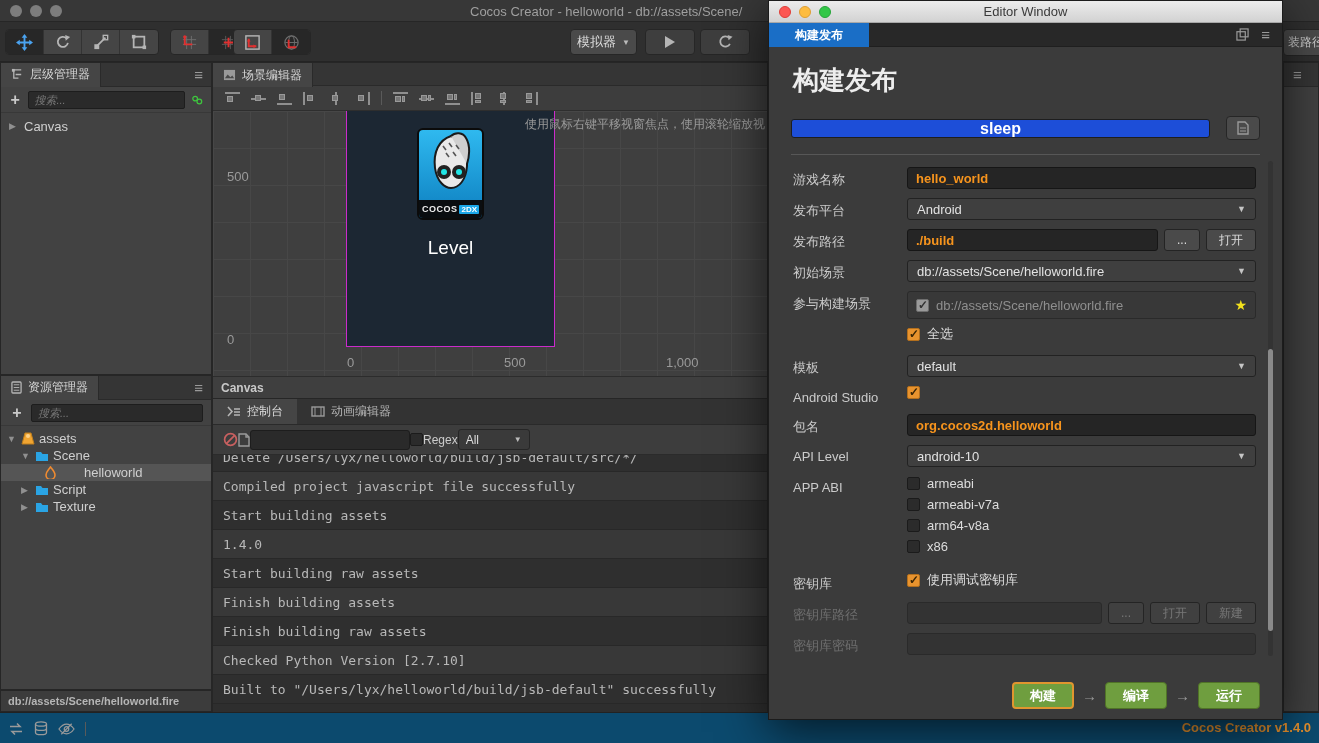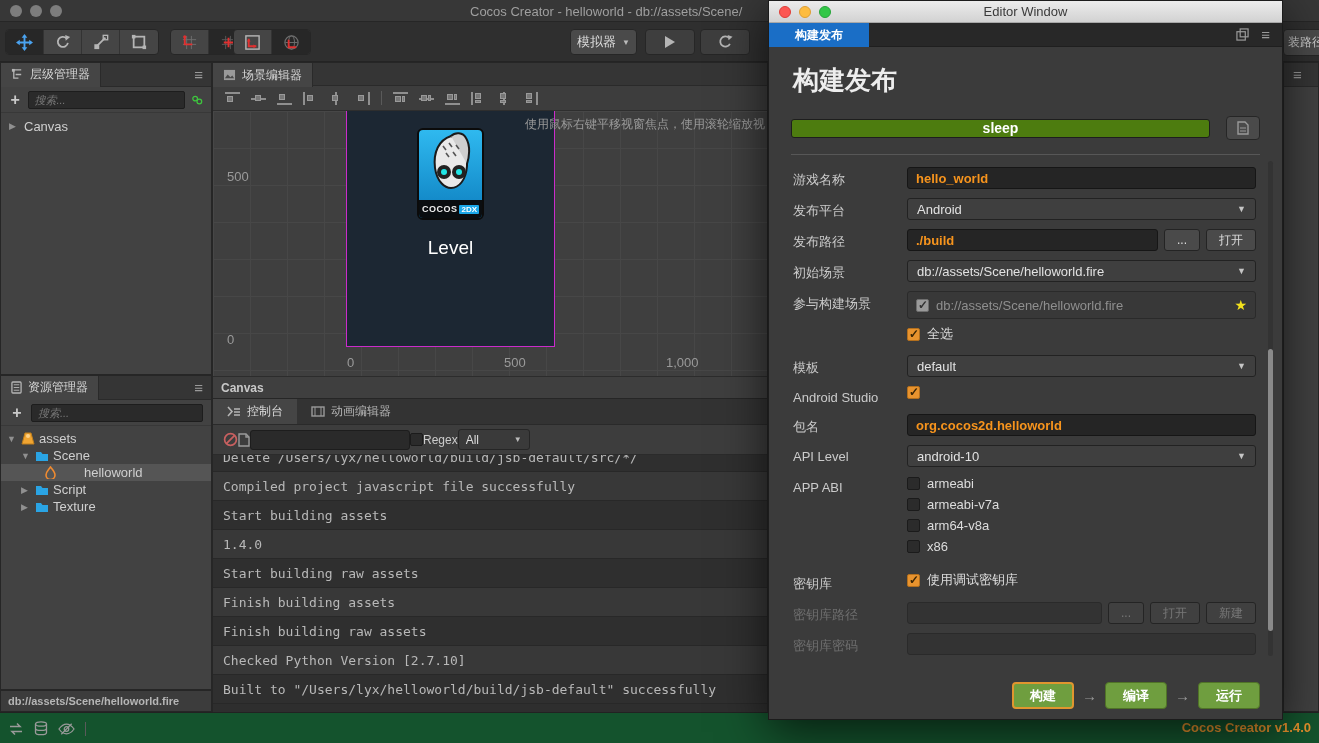--- a/index.html
+++ b/index.html
@@ -80,42 +80,42 @@
   .regex-label { color:#ccc; font-size:12px; }
   .all-dd { width:72px; height:21px; background:#3a3a3a; border:1px solid #262626; border-radius:3px; color:#ddd; font-size:12px; display:flex; align-items:center; padding:0 7px; }
   .all-dd .car { margin-left:auto; font-size:8px; color:#bbb; }
   .log-area { height:257px; background:#2e2e2e; overflow:hidden; font-family:"DejaVu Sans Mono", monospace; }
   .log-row { height:29px; line-height:29px; padding-left:10px; color:#b8b8b8; font-size:13px; white-space:nowrap; border-bottom:1px solid #282828; background:#2f2f2f; }
   .log-row:nth-child(even) { background:#383838; }
   .log-row:first-child { margin-top:-12px; }
 
   
   .left-status { position:absolute; left:0; top:690px; width:212px; height:22px; background:#3c3c3c; border:1px solid #262626; display:flex; align-items:center; padding:0 7px; color:#b5b5b5; font-size:11px; font-weight:bold; white-space:nowrap; overflow:hidden; }
-  .statusbar { position:absolute; left:0; top:712px; width:1319px; height:31px; background:#14532d; border-top:1px solid #222; }
+  .statusbar { position:absolute; left:0; top:712px; width:1319px; height:31px; background:#0c4a6e; border-top:1px solid #222; }
   .sb-icons { position:absolute; left:8px; top:8px; display:flex; align-items:center; gap:10px; }
   .sb-sep { width:1px; height:14px; background:#5a5a5a; }
   .version { position:absolute; right:8px; top:7px; color:#e8912d; font-size:13px; font-weight:bold; }
 
   
   .rs-pathbtn { position:absolute; left:1283px; top:29px; width:40px; height:27px; background:#4a4a4a; border:1px solid #262626; border-radius:4px 0 0 4px; color:#ccc; font-size:12px; display:flex; align-items:center; padding-left:4px; overflow:hidden; white-space:nowrap; }
   .rs-panel { position:absolute; left:1283px; top:62px; width:36px; height:650px; background:#414141; border:1px solid #262626; }
   .rs-head { height:24px; background:#353535; border-bottom:1px solid #2a2a2a; display:flex; align-items:center; padding-left:9px; }
 
   
   .dialog { position:absolute; left:768px; top:0; width:515px; height:720px; background:#3b3b3b; z-index:10; box-shadow:0 12px 45px rgba(0,0,0,.65); border:1px solid #1c1c1c; }
   .dlg-titlebar { position:relative; height:22px; background:linear-gradient(#ececec,#d2d2d2); border-bottom:1px solid #a8a8a8; }
   .dlg-title { position:absolute; left:0; top:3px; width:100%; text-align:center; color:#3a3a3a; font-size:13px; }
   .tl { position:absolute; top:5px; width:12px; height:12px; border-radius:50%; }
   .tl.red{left:10px; background:#fc5753; border:1px solid #df3e38;} .tl.yel{left:30px; background:#fdbc40; border:1px solid #de9f34;} .tl.grn{left:50px; background:#33c748; border:1px solid #27a53a;}
   .dlg-tabbar { position:relative; height:24px; background:#282828; border-bottom:1px solid #1f1f1f; display:flex; }
   .dlg-tab { height:24px; background:#1a6ec6; color:#fff; font-size:12px; font-weight:bold; display:flex; align-items:center; padding:0 26px; }
   .dlg-tab-icons { margin-left:auto; display:flex; align-items:center; gap:12px; padding-right:12px; color:#9a9a9a; }
   .dlg-heading { padding:16px 24px 0; color:#ededed; font-size:26px; font-weight:bold; }
   .progress-row { display:flex; align-items:center; gap:16px; padding:18px 22px 0; }
-  .progress { flex:1; height:19px; background:#4d7c0f; border:1px solid #1e1e1e; border-radius:3px; text-align:center; color:#fff; font-size:14px; font-weight:bold; line-height:17px; }
+  .progress { flex:1; height:19px; background:#1d4ed8; border:1px solid #1e1e1e; border-radius:3px; text-align:center; color:#fff; font-size:16px; font-weight:bold; line-height:17px; }
   .log-btn { width:34px; height:24px; background:#4a4a4a; border:1px solid #262626; border-radius:4px; display:flex; align-items:center; justify-content:center; }
   .dlg-divider { margin:14px 22px 0; border-bottom:1px solid #575757; }
   .dlg-form { position:absolute; left:0; top:156px; width:100%; height:502px; overflow:hidden; padding:10px 26px 0 24px; }
   .frow { display:flex; align-items:flex-start; margin-bottom:9px; }
   .flabel { width:114px; flex:none; color:#cbcbcb; font-size:13px; padding-top:4px; }
   .flabel.dis { color:#6e6e6e; }
   .fctrl { flex:1; display:flex; align-items:center; gap:6px; min-width:0; }
   .tinput { flex:1; height:22px; background:#252525; border:1px solid #161616; border-radius:3px; color:#f7941d; font-weight:bold; font-size:13px; padding:0 8px; outline:none; min-width:0; }
   .tinput:disabled { background:#333; border-color:#2a2a2a; }
   .dd { flex:1; height:22px; background:#3f3f3f; border:1px solid #222; border-radius:3px; color:#e2e2e2; font-size:13px; display:flex; align-items:center; padding:0 9px; min-width:0; }

